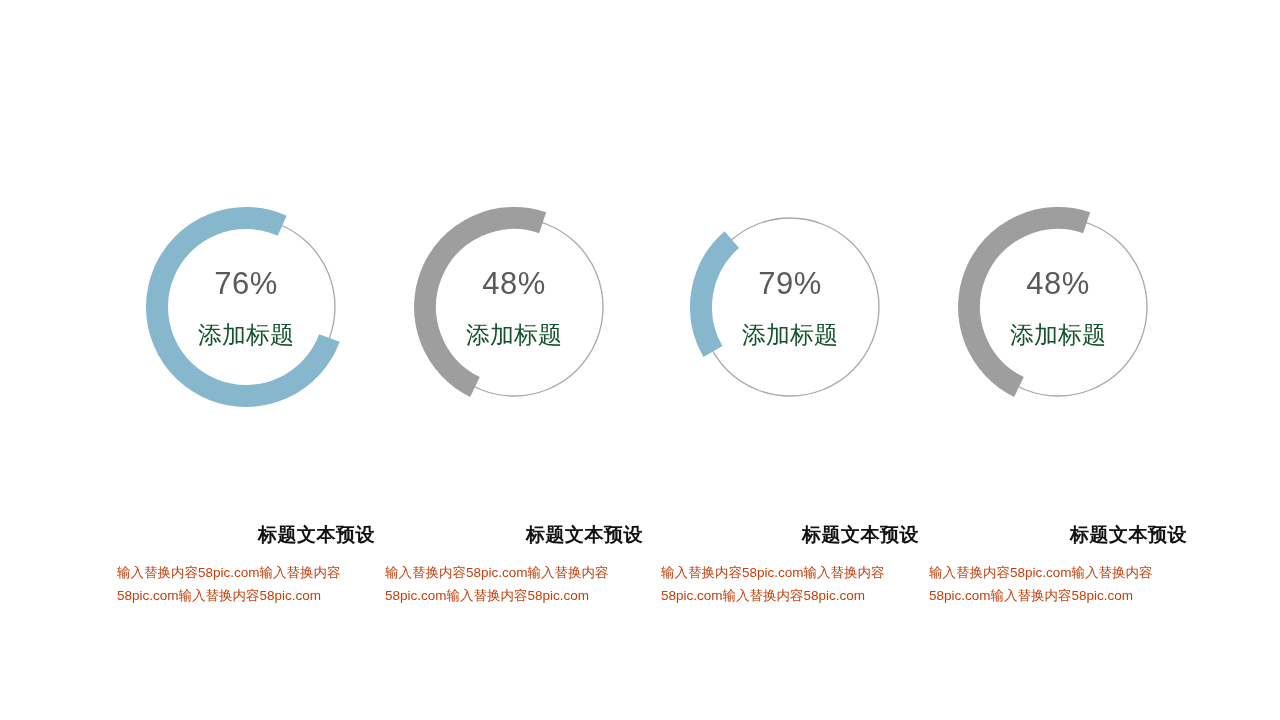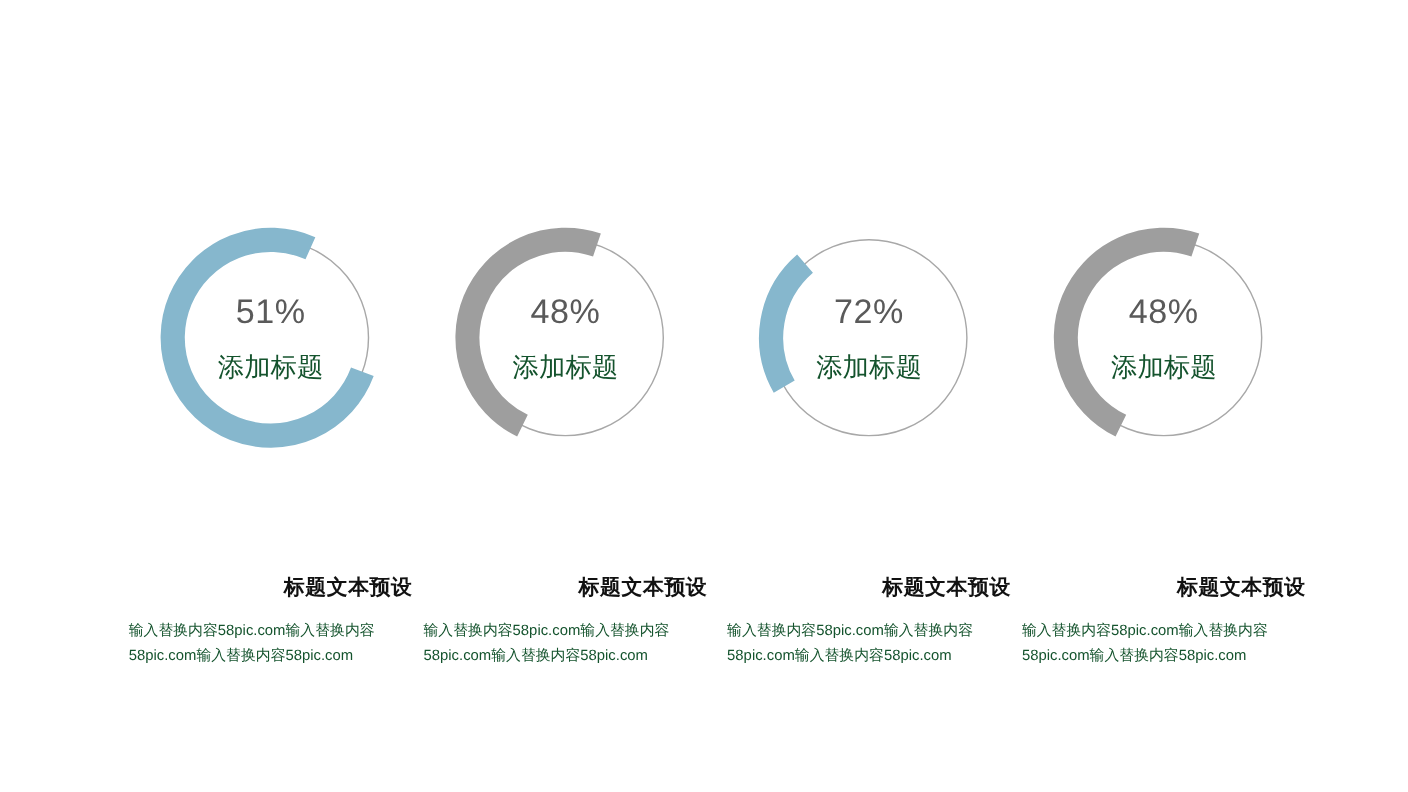--- a/index.html
+++ b/index.html
@@ -105,41 +105,41 @@
     font-weight: bold;
     color: #111111;
     text-align: right;
     line-height: 1.2;
     margin-bottom: 14px;
     letter-spacing: 0.5px;
   }
 
   .block-body {
     font-size: 13.5px;
-    color: #14532d;
+    color: #c2410c;
     line-height: 1.72;
     text-align: left;
     word-break: break-word;
   }
 </style>
 </head>
 <body>
 
 <div id="slide">
 
   <div class="columns">
 
     <div class="column c0">
       <div class="ring-wrap">
         <svg class="ring-svg" viewBox="0 0 220 220">
           <circle cx="110" cy="110" r="89" fill="none" stroke="#a8a8a8" stroke-width="1.3"></circle>
           <path id="arc-1" fill="none" stroke="#86b7cd" stroke-width="22" stroke-linecap="butt" d="M 146.20 28.69 A 89 89 0 1 0 193.42 141.02"></path>
         </svg>
         <div class="ring-center">
-          <div class="ring-pct">51%</div>
+          <div class="ring-pct">76%</div>
           <div class="ring-label">添加标题</div>
         </div>
       </div>
       <div class="text-block">
         <div class="block-title">标题文本预设</div>
         <div class="block-body">输入替换内容58pic.com输入替换内容58pic.com输入替换内容58pic.com</div>
       </div>
     </div>
 
     <div class="column c1">
@@ -159,21 +159,21 @@
       </div>
     </div>
 
     <div class="column c2">
       <div class="ring-wrap">
         <svg class="ring-svg" viewBox="0 0 220 220">
           <circle cx="110" cy="110" r="89" fill="none" stroke="#a8a8a8" stroke-width="1.3"></circle>
           <path id="arc-3" fill="none" stroke="#86b7cd" stroke-width="22" stroke-linecap="butt" d="M 32.92 154.50 A 89 89 0 0 1 51.85 42.63"></path>
         </svg>
         <div class="ring-center">
-          <div class="ring-pct">72%</div>
+          <div class="ring-pct">79%</div>
           <div class="ring-label">添加标题</div>
         </div>
       </div>
       <div class="text-block">
         <div class="block-title">标题文本预设</div>
         <div class="block-body">输入替换内容58pic.com输入替换内容58pic.com输入替换内容58pic.com</div>
       </div>
     </div>
 
     <div class="column c3">

